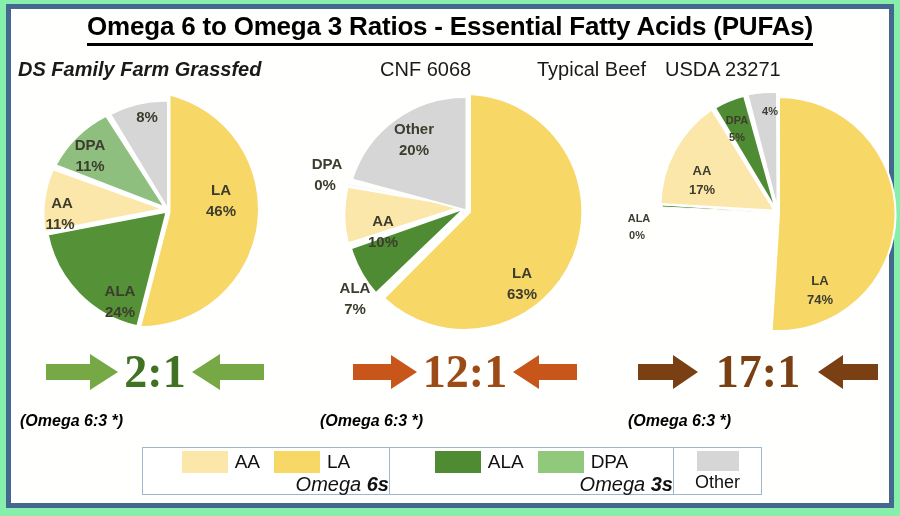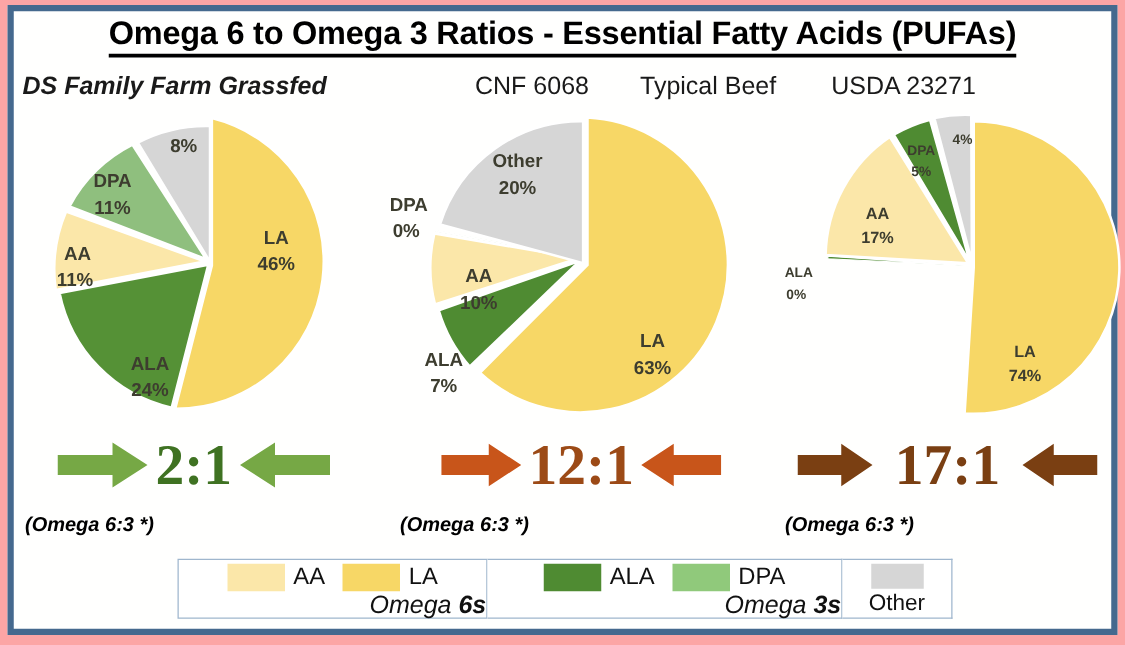--- a/index.html
+++ b/index.html
@@ -7,21 +7,21 @@
     padding: 0;
     background: #ffffff;
   }
   body {
     font-family: "Liberation Sans", sans-serif;
   }
   #infographic {
     position: relative;
     width: 900px;
     height: 516px;
-    background: #fca5a5;
+    background: #86efac;
     box-sizing: border-box;
     overflow: hidden;
   }
   .frame {
     position: absolute;
     left: 6px;
     top: 4px;
     width: 888px;
     height: 504px;
     border: 5px solid #45698E;
@@ -186,21 +186,21 @@
 <div id="infographic">
 
   <div class="frame"></div>
 
   <div class="title">
     <span class="ul">Omega 6 to Omega 3 Ratios - Essential Fatty Acids (PUFAs)</span>
   </div>
 
   <div class="hdr bolditalic" style="left:18px; top:58px;">DS Family Farm Grassfed</div>
   <div class="hdr" style="left:380px; top:58px;">CNF 6068</div>
-  <div class="hdr" style="left:512px; top:58px;">Typical Beef</div>
+  <div class="hdr" style="left:537px; top:58px;">Typical Beef</div>
   <div class="hdr" style="left:665px; top:58px;">USDA 23271</div>
 
   <div class="pie-wrap" style="left:22px; top:86px;">
     <svg width="260" height="256" viewBox="0 0 260 256">
 
       <g>
         <path d="M 147.5 8.5 A 118 118 0 0 1 118.2 241.0 L 147.5 126.5 Z" fill="#F7D766" stroke="#ffffff" stroke-width="2"></path>
       </g>
 
       <g>

